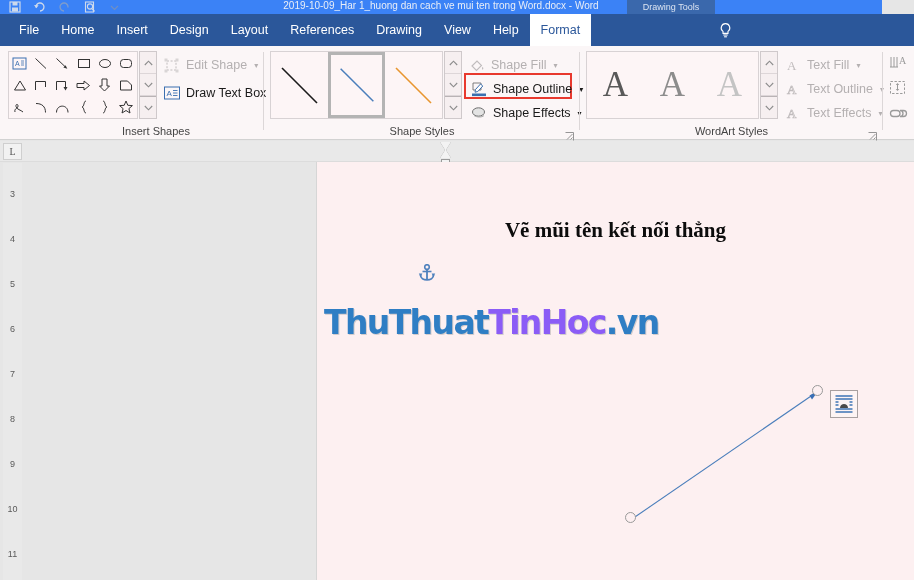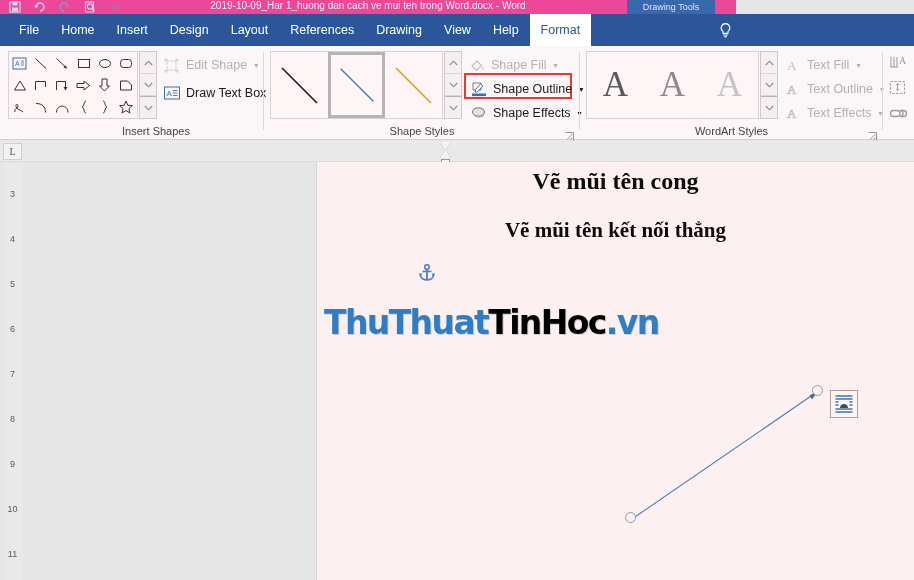--- a/index.html
+++ b/index.html
@@ -7,22 +7,22 @@
   body {
     width:914px; height:580px; overflow:hidden;
     font-family:"Liberation Sans", sans-serif;
     background:#e6e6e6;
     -webkit-font-smoothing:antialiased;
   }
   #app { position:relative; width:914px; height:580px; }
 
   
   .titlebar {
-    position:absolute; left:0; top:0; width:736px; height:14px;
-    background:#ec4899; overflow:hidden;
+    position:absolute; left:0; top:0; width:882px; height:14px;
+    background:#3b82f6; overflow:hidden;
   }
   .qat { position:absolute; left:8px; top:0; height:14px; display:flex; align-items:center; gap:12px; }
   .qat .qicon { width:13px; height:13px; color:#cdd9ec; display:flex; align-items:center; justify-content:center; }
   .qat .qicon svg { display:block; }
   .title-text {
     position:absolute; left:0; right:0; top:-1px; height:14px; line-height:14px;
     text-align:center; color:#e9eef7; font-size:10px; white-space:nowrap;
   }
   .drawing-tools-tab {
     position:absolute; left:627px; top:0; width:88px; height:14px;
@@ -153,21 +153,21 @@
     position:absolute; width:100%; text-align:center;
     font-family:"Liberation Serif", serif; font-weight:bold; color:#0c0c0c;
   }
   .anchor { position:absolute; color:#4f81bd; }
   .wm {
     position:absolute; font-family:"DejaVu Sans", sans-serif; font-weight:bold;
     font-size:33px; letter-spacing:-1.6px; white-space:nowrap;
     text-shadow:1px 1px 0 rgba(160,160,160,0.45);
   }
   .wm .b { color:#2f7ec4; }
-  .wm .r { color:#000000; }
+  .wm .r { color:#8b5cf6; }
 
   .handle {
     position:absolute; width:11px; height:11px; border-radius:50%;
     background:#fdf0f1; border:1.4px solid #9a9a9a;
   }
   .layoutopt {
     position:absolute; left:830px; top:390px; width:28px; height:28px;
     background:#fdf4f4; border:1px solid #a8a0a0;
     display:flex; align-items:center; justify-content:center;
   }
@@ -649,21 +649,20 @@
     <div class="vr-mark" style="top:251px;">8</div>
     <div class="vr-mark" style="top:296px;">9</div>
     <div class="vr-mark" style="top:341px;">10</div>
     <div class="vr-mark" style="top:386px;">11</div>
   </div>
 
   <div class="docarea"></div>
 
   <div class="page">
 
-    <div class="doc-h" style="top:6px; font-size:24px;">Vẽ mũi tên cong</div>
     <div class="doc-h" style="top:56px; font-size:21px;">Vẽ mũi tên kết nối thẳng</div>
 
     <span class="anchor" style="left:101px; top:102px;">
       <svg width="18" height="20" viewBox="0 0 18 20">
         <circle cx="9" cy="3" r="2.3" fill="none" stroke="#4f81bd" stroke-width="1.6"></circle>
         <line x1="9" y1="5.2" x2="9" y2="16" stroke="#4f81bd" stroke-width="1.8"></line>
         <line x1="4.5" y1="7.5" x2="13.5" y2="7.5" stroke="#4f81bd" stroke-width="1.6"></line>
         <path d="M2.5 11 C2.5 17.5 15.5 17.5 15.5 11" fill="none" stroke="#4f81bd" stroke-width="1.8"></path>
         <path d="M0.8 9.6 L4.4 9.6 L2.6 13 Z" fill="#4f81bd"></path>
         <path d="M13.6 9.6 L17.2 9.6 L15.4 13 Z" fill="#4f81bd"></path>

